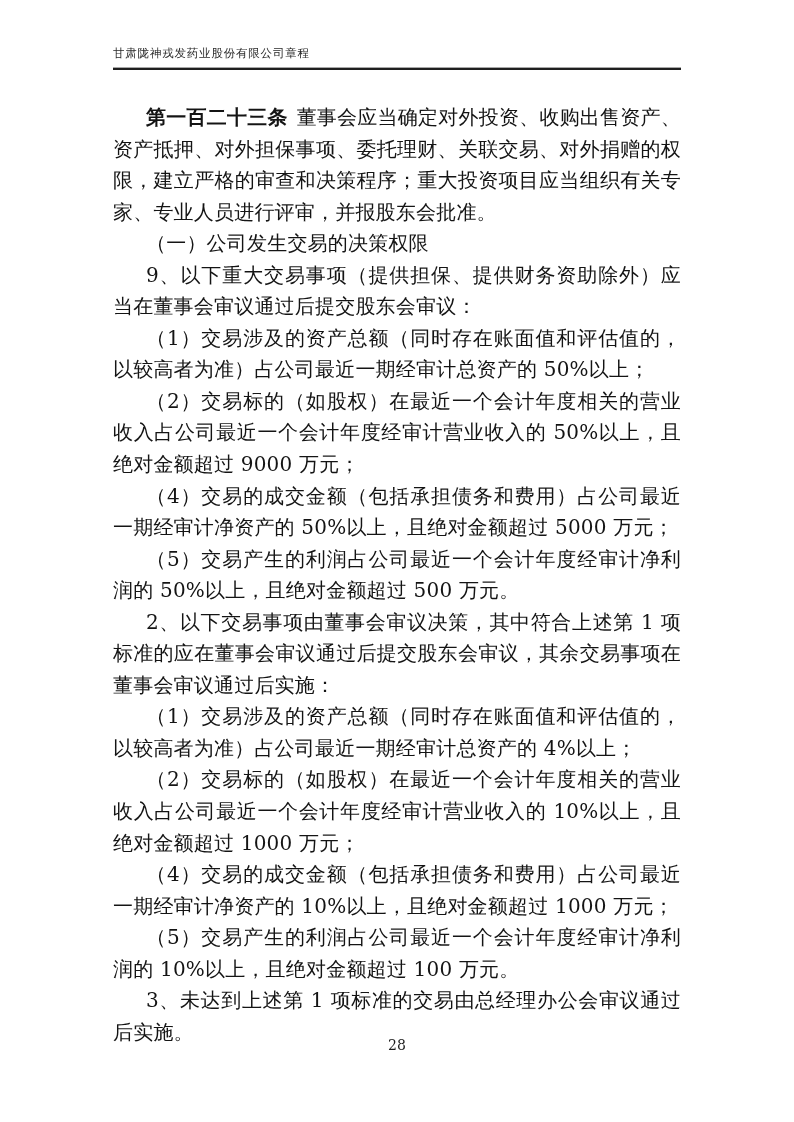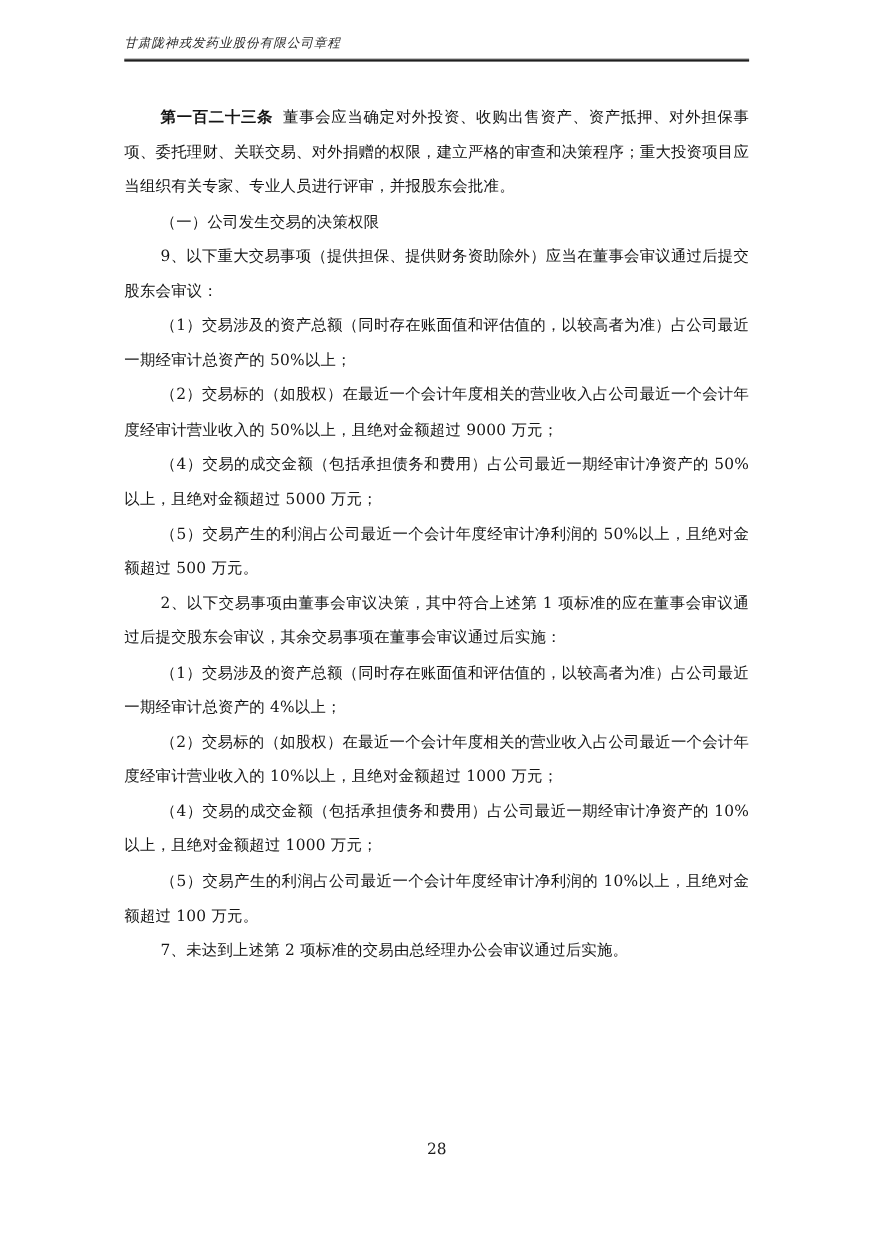--- a/index.html
+++ b/index.html
@@ -14,42 +14,41 @@
     background: #ffffff;
     font-family: "DejaVu Serif", "Liberation Serif", serif;
     color: #141414;
     overflow: hidden;
   }
   
   .running-header {
     position: absolute;
     left: 113px;
     right: 113px;
-    top: 32px;
-    font-style: italic;
+    top: 46px;
   }
   .header-text {
     font-size: 11.5px;
     line-height: 15px;
     letter-spacing: 0.8px;
     color: #2a2a2a;
   }
   .header-rule {
     margin-top: 7px;
     height: 2px;
     background: #1f1f1f;
     box-shadow: 0 -1px 0 #a8a8a8;
   }
   
   .content {
     position: absolute;
     left: 113px;
     width: 568px;
-    top: 92px;
-    font-size: 14px;
+    top: 102px;
+    font-size: 20px;
     line-height: 31.55px;
     text-align: justify;
     text-justify: inter-ideograph;
     letter-spacing: 0.2px;
   }
   .para {
     margin: 0;
     padding: 0;
     text-indent: 33px;
     word-break: break-all;
@@ -87,20 +86,20 @@
     <p class="para">9、以下重大交易事项（提供担保、提供财务资助除外）应当在董事会审议通过后提交股东会审议：</p>
     <p class="para">（1）交易涉及的资产总额（同时存在账面值和评估值的，以较高者为准）占公司最近一期经审计总资产的 50%以上；</p>
     <p class="para">（2）交易标的（如股权）在最近一个会计年度相关的营业收入占公司最近一个会计年度经审计营业收入的 50%以上，且绝对金额超过 9000 万元；</p>
     <p class="para">（4）交易的成交金额（包括承担债务和费用）占公司最近一期经审计净资产的 50%以上，且绝对金额超过 5000 万元；</p>
     <p class="para">（5）交易产生的利润占公司最近一个会计年度经审计净利润的 50%以上，且绝对金额超过 500 万元。</p>
     <p class="para">2、以下交易事项由董事会审议决策，其中符合上述第 1 项标准的应在董事会审议通过后提交股东会审议，其余交易事项在董事会审议通过后实施：</p>
     <p class="para">（1）交易涉及的资产总额（同时存在账面值和评估值的，以较高者为准）占公司最近一期经审计总资产的 4%以上；</p>
     <p class="para">（2）交易标的（如股权）在最近一个会计年度相关的营业收入占公司最近一个会计年度经审计营业收入的 10%以上，且绝对金额超过 1000 万元；</p>
     <p class="para">（4）交易的成交金额（包括承担债务和费用）占公司最近一期经审计净资产的 10%以上，且绝对金额超过 1000 万元；</p>
     <p class="para">（5）交易产生的利润占公司最近一个会计年度经审计净利润的 10%以上，且绝对金额超过 100 万元。</p>
-    <p class="para">7、未达到上述第 2 项标准的交易由总经理办公会审议通过后实施。</p>
+    <p class="para">3、未达到上述第 1 项标准的交易由总经理办公会审议通过后实施。</p>
   </div>
 
   <div class="footer">
     <span>28</span>
   </div>
 
 </div>
 
 </body></html>

